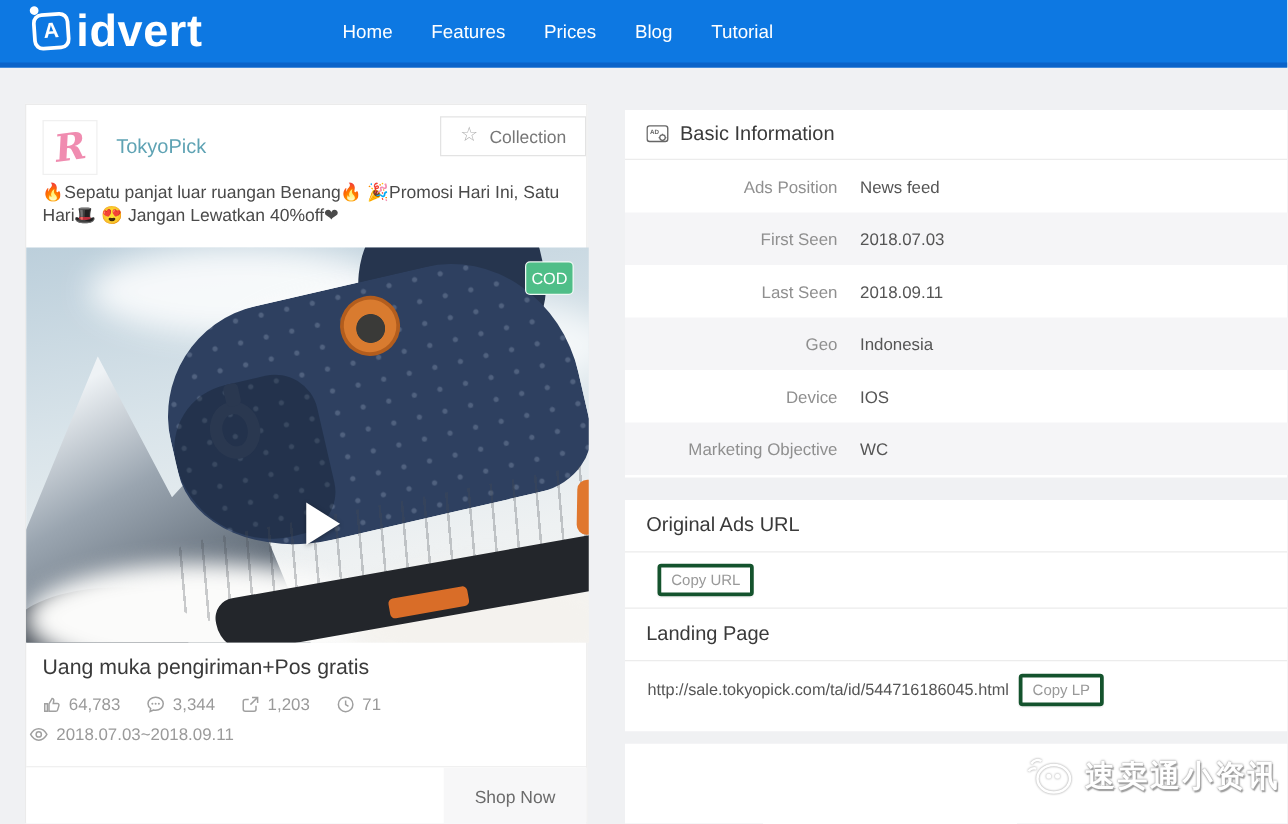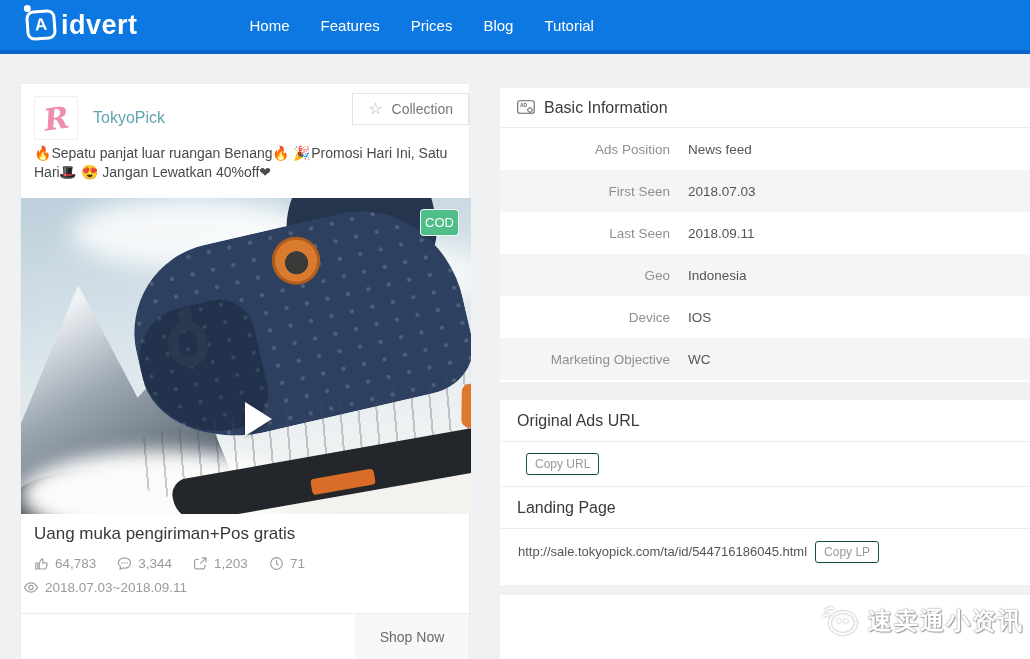--- a/index.html
+++ b/index.html
@@ -10,21 +10,21 @@
   
   .nav { position:absolute; left:0; top:0; width:1030px; height:54px;
          background:#0d78e2; border-bottom:4px solid #0a63c9;
          display:flex; align-items:center; }
   .brand { display:flex; align-items:center; margin-left:26px; cursor:pointer; }
   .brand-mark { position:relative; width:30px; height:30px; border:3px solid #fff;
                 border-radius:8px; display:flex; align-items:center; justify-content:center;
                 color:#fff; font-weight:bold; font-size:17px; transform:rotate(-4deg); }
   .brand-mark::before { content:""; position:absolute; left:-4px; top:-9px; width:7px; height:7px;
                 background:#fff; border-radius:50%; }
-  .brand-text { color:#fff; font-size:27px; font-weight:bold; letter-spacing:0.5px; margin-left:5px; }
+  .brand-text { color:#fff; font-size:36px; font-weight:bold; letter-spacing:0.5px; margin-left:5px; }
   .nav-menu { display:flex; gap:31px; margin-left:112px; }
   .nav-item { color:#fff; font-size:15px; cursor:pointer; }
 
   
   .card { position:absolute; left:20px; top:83px; width:450px; height:576px;
           background:#fff; border:1px solid #ebebeb; }
   .card-head { position:relative; height:68px; }
   .avatar { position:absolute; left:13px; top:12px; width:44px; height:44px;
             border:1px solid #f0f0f0; background:#fff; display:flex; align-items:center; justify-content:center; }
   .avatar span { font-family:"DejaVu Serif", serif; font-style:italic; font-weight:bold;
@@ -105,21 +105,21 @@
   .info-row { height:42px; display:flex; align-items:center; font-size:13.5px; }
   .info-row.alt { background:#f5f5f7; }
   .info-label { width:170px; text-align:right; color:#8f8f8f; }
   .info-value { margin-left:18px; color:#555; }
 
   .sec-urls { top:400px; height:185px; }
   .url-head { height:42px; display:flex; align-items:center; padding-left:17px;
               font-size:16px; color:#3a3a3a; border-bottom:1px solid #ececec; }
   .url-row { height:45px; display:flex; align-items:center; padding-left:18px;
              border-bottom:1px solid #ececec; font-size:13px; color:#555; }
-  .copy-btn { margin-left:8px; padding:3px 8px; font-size:12px; color:#999; border:1px solid #14532d;
+  .copy-btn { margin-left:8px; padding:3px 8px; font-size:12px; color:#999; border:3px solid #14532d;
               border-radius:3px; background:#fff; box-shadow:0 1px 1px rgba(0,0,0,.05);
               cursor:pointer; white-space:nowrap; }
 
   .sec-analysis { top:595px; height:64px; }
   .analysis-title { position:absolute; left:20px; top:18px; font-size:15px; font-weight:bold; color:#3a3a3a; }
   .watermark { position:absolute; right:36px; top:6px; display:flex; align-items:center; gap:6px; }
   .watermark-text { font-size:24px; font-weight:bold; color:#fff;
                     text-shadow:0 0 1px #9a9a9a, 0 0 2px #aaa, 1px 1px 1px #999; letter-spacing:2px; }
 </style>
 </head>

